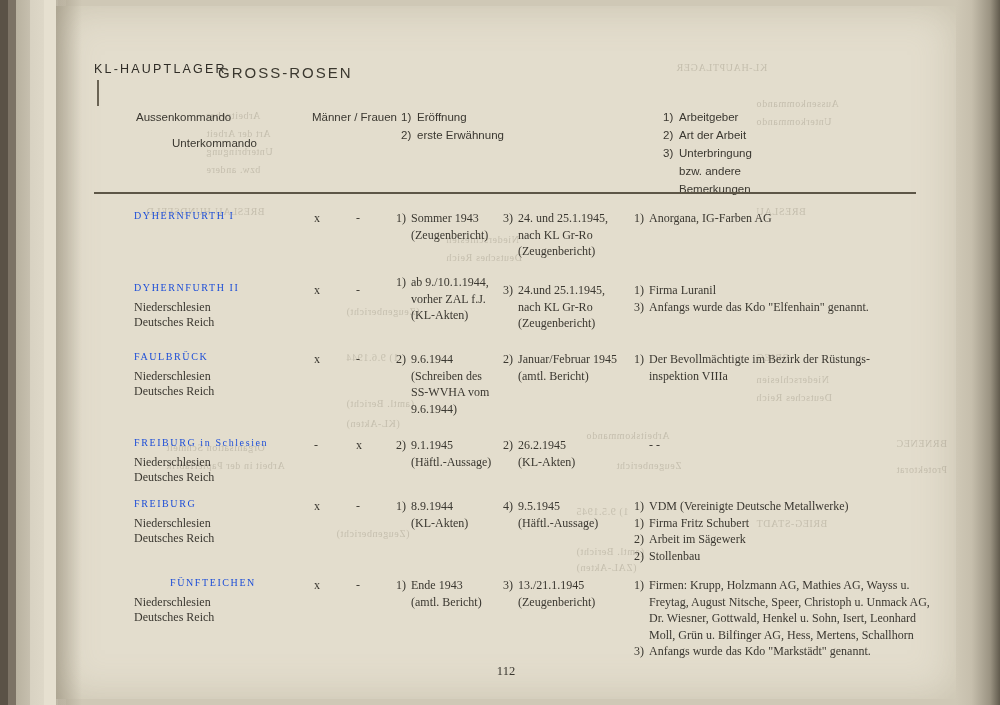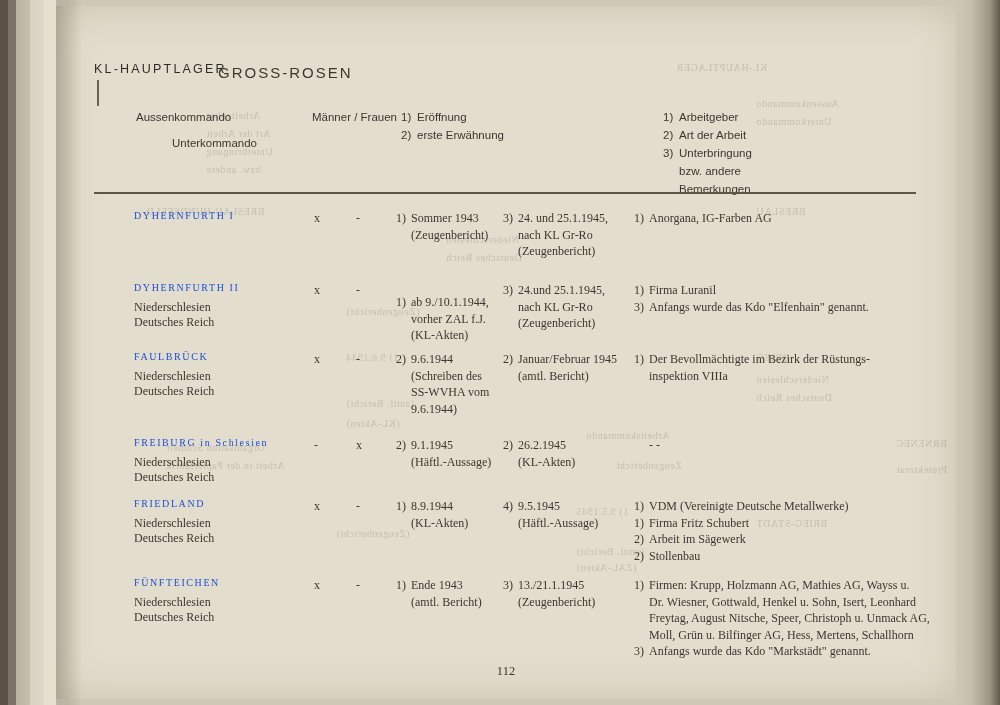--- a/index.html
+++ b/index.html
@@ -262,21 +262,21 @@
             <div class="col3 wide" style="top: 204px;">
               <span class="ent"><span class="num">1)</span>Anorgana, IG-Farben AG</span>
             </div>
           </div>
           <div class="row" style="top: 0px;">
             <div class="camp" style="top: 276px;">DYHERNFURTH II</div>
             <div class="place" style="top: 294px;">Niederschlesien</div>
             <div class="place" style="top: 309px;">Deutsches Reich</div>
             <div class="mf-m" style="top: 277px;">x</div>
             <div class="mf-f" style="top: 277px;">-</div>
-            <div class="col1" style="top: 288px;">
+            <div class="col1" style="top: 268px;">
               <span class="ent"><span class="num">1)</span>ab 9./10.1.1944,</span>
               <span class="ent"><span class="sub">vorher ZAL f.J.</span></span>
               <span class="ent"><span class="sub">(KL-Akten)</span></span>
             </div>
             <div class="col2" style="top: 276px;">
               <span class="ent"><span class="num">3)</span>24.und 25.1.1945,</span>
               <span class="ent"><span class="sub">nach KL Gr-Ro</span></span>
               <span class="ent"><span class="sub">(Zeugenbericht)</span></span>
             </div>
             <div class="col3 wide" style="top: 276px;">
@@ -317,58 +317,58 @@
             </div>
             <div class="col2" style="top: 431px;">
               <span class="ent"><span class="num">2)</span>26.2.1945</span>
               <span class="ent"><span class="sub">(KL-Akten)</span></span>
             </div>
             <div class="col3 wide" style="top: 431px;">
               <span class="ent"><span class="num"></span>- -</span>
             </div>
           </div>
           <div class="row" style="top: 0px;">
-            <div class="camp" style="top: 492px;">FRIEDLAND</div>
+            <div class="camp" style="top: 492px;">FREIBURG</div>
             <div class="place" style="top: 510px;">Niederschlesien</div>
             <div class="place" style="top: 525px;">Deutsches Reich</div>
             <div class="mf-m" style="top: 493px;">x</div>
             <div class="mf-f" style="top: 493px;">-</div>
             <div class="col1" style="top: 492px;">
               <span class="ent"><span class="num">1)</span>8.9.1944</span>
               <span class="ent"><span class="sub">(KL-Akten)</span></span>
             </div>
             <div class="col2" style="top: 492px;">
               <span class="ent"><span class="num">4)</span>9.5.1945</span>
               <span class="ent"><span class="sub">(Häftl.-Aussage)</span></span>
             </div>
             <div class="col3 wide" style="top: 492px;">
               <span class="ent"><span class="num">1)</span>VDM (Vereinigte Deutsche Metallwerke)</span>
               <span class="ent"><span class="num">1)</span>Firma Fritz Schubert</span>
               <span class="ent"><span class="num">2)</span>Arbeit im Sägewerk</span>
               <span class="ent"><span class="num">2)</span>Stollenbau</span>
             </div>
           </div>
           <div class="row" style="top: 0px;">
-            <div class="camp" style="top: 571px;">FÜNFTEICHEN</div>
+            <div class="camp" style="top: 571px; margin-left: 36px;">FÜNFTEICHEN</div>
             <div class="place" style="top: 589px;">Niederschlesien</div>
             <div class="place" style="top: 604px;">Deutsches Reich</div>
             <div class="mf-m" style="top: 572px;">x</div>
             <div class="mf-f" style="top: 572px;">-</div>
             <div class="col1" style="top: 571px;">
               <span class="ent"><span class="num">1)</span>Ende 1943</span>
               <span class="ent"><span class="sub">(amtl. Bericht)</span></span>
             </div>
             <div class="col2 wide" style="top: 571px;">
               <span class="ent"><span class="num">3)</span>13./21.1.1945</span>
               <span class="ent"><span class="sub">(Zeugenbericht)</span></span>
             </div>
             <div class="col3 wide" style="top: 571px;">
               <span class="ent"><span class="num">1)</span>Firmen: Krupp, Holzmann AG, Mathies AG, Wayss u.</span>
+              <span class="ent"><span class="sub">Freytag, August Nitsche, Speer, Christoph u. Unmack AG,</span></span>
               <span class="ent"><span class="sub">Dr. Wiesner, Gottwald, Henkel u. Sohn, Isert, Leonhard</span></span>
-              <span class="ent"><span class="sub">Freytag, August Nitsche, Speer, Christoph u. Unmack AG,</span></span>
               <span class="ent"><span class="sub">Moll, Grün u. Bilfinger AG, Hess, Mertens, Schallhorn</span></span>
               <span class="ent"><span class="num">3)</span>Anfangs wurde das Kdo "Markstädt" genannt.</span>
             </div>
           </div>
         </div>
 
       <div class="pageno">112</div>
     </div>
   </div>
   <div id="left-shadow"></div>

